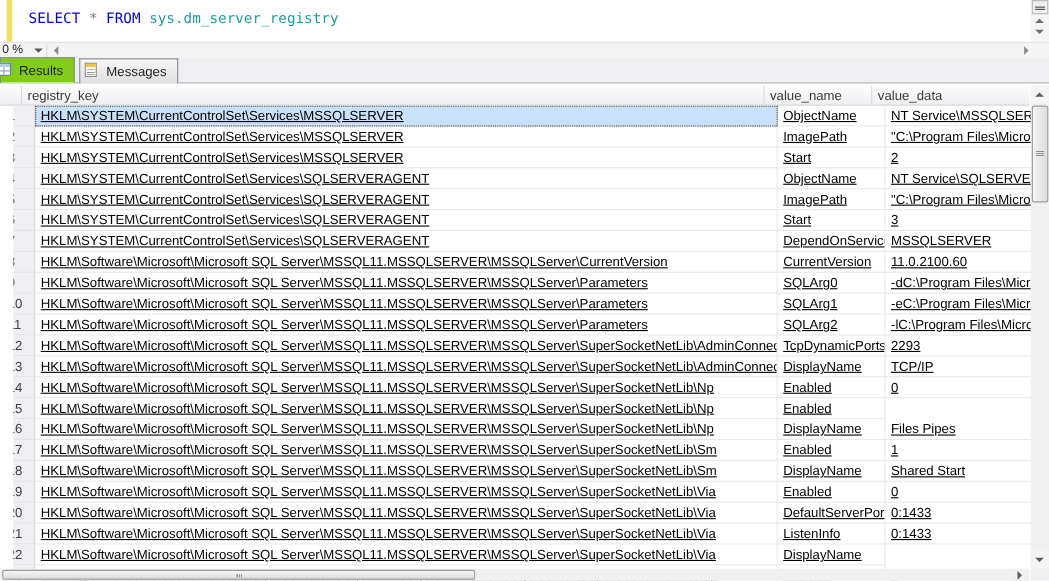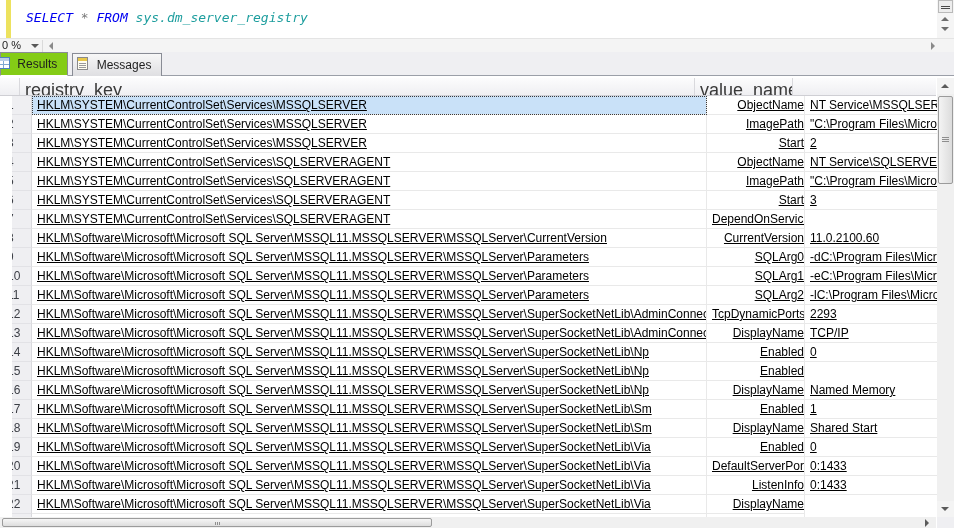--- a/index.html
+++ b/index.html
@@ -6,21 +6,21 @@
   html,body { margin:0; padding:0; }
   body {
     width:954px; height:528px; overflow:hidden; position:relative;
     font-family:"Liberation Sans", sans-serif; background:#ffffff;
     -webkit-font-smoothing:antialiased;
   }
 
   
   .editor { position:absolute; left:0; top:0; width:954px; height:38px; background:#ffffff; }
   .change-bar { position:absolute; left:6px; top:0; width:5px; height:38px; background:#EDE25E; }
-  .code-line { position:absolute; left:26px; top:10px; font-family:"DejaVu Sans Mono", monospace; font-size:13px; white-space:pre;font-style:italic; }
+  .code-line { position:absolute; left:26px; top:10px; font-family:"DejaVu Sans Mono", monospace; font-size:13px; white-space:pre; }
   .tok-kw  { color:#0000F0; }
   .tok-op  { color:#7A7A7A; }
   .tok-sys { color:#1E9E9E; }
 
   .editor-vsb { position:absolute; right:0; top:0; width:17px; height:38px; background:#F5F5F5; }
   .splitter-btn { position:absolute; left:1px; top:0; width:15px; height:13px; background:#EDEDED; border:1px solid #B9B9B9; }
   .splitter-btn .bars { position:absolute; left:2px; right:2px; top:5px; height:3px; border-top:1px solid #4A4A4A; border-bottom:1px solid #4A4A4A; }
   .tri { width:0; height:0; position:absolute; }
   .tri-up-s  { border-left:4px solid transparent; border-right:4px solid transparent; border-bottom:4px solid #6E6E6E; }
   .tri-dn-s  { border-left:4px solid transparent; border-right:4px solid transparent; border-top:4px solid #6E6E6E; }
@@ -53,34 +53,34 @@
   .icon-messages { display:inline-block; width:11px; height:13px; margin:0 5px 0 0; vertical-align:top; position:relative;
     background:#FFFDF0; border:1px solid #8A8A8A; }
   .icon-messages::before { content:""; position:absolute; left:0; top:0; right:0; height:3px; background:#E8C84A; }
   .icon-messages::after { content:""; position:absolute; left:1px; top:5px; width:7px; height:5px;
     background:repeating-linear-gradient(#9A9A9A 0 1px, transparent 1px 2px); }
 
   
   .pane { position:absolute; left:0; top:76px; width:954px; height:452px; background:#ffffff; }
 
   .grid-header { position:absolute; left:0; top:2px; height:18px; width:936px; display:flex;
-    background:linear-gradient(#FCFCFD,#EFEFF2); border-bottom:1px solid #CFCFD4; font-size:18px; color:#3A3A3A; }
+    background:linear-gradient(#FCFCFD,#EFEFF2); border-bottom:1px solid #CFCFD4; font-size:12px; color:#3A3A3A; }
   .hc { border-right:1px solid #D9D9DD; padding:2px 0 0 5px; white-space:nowrap; overflow:hidden; }
   .h-num  { flex:0 0 20px; padding-left:0; }
   .h-key  { flex:0 0 675px; }
   .h-name { flex:0 0 98px; }
   .h-data { flex:1 1 auto; border-right:none; }
 
   .grid-body { position:absolute; left:12px; top:20px; width:936px; height:449px; overflow:hidden;text-decoration:underline; }
   .grow { display:flex; height:19px; font-size:12px; color:#000; }
   .cell { white-space:nowrap; overflow:hidden; line-height:18px; }
   .c-num  { flex:0 0 20px; background:#EFEFF2; border-right:1px solid #D9D9DD; border-bottom:1px solid #E2E2E6; color:#3C3F46; }
   .c-num span { display:inline-block; margin-left:-5px; }
   .c-key  { flex:0 0 675px; padding-left:5px; border-right:1px solid #E9E9E9; border-bottom:1px solid #E9E9E9; }
-  .c-name { flex:0 0 98px;  padding-left:5px; border-right:1px solid #E9E9E9; border-bottom:1px solid #E9E9E9;text-align:right; }
+  .c-name { flex:0 0 98px;  padding-left:5px; border-right:1px solid #E9E9E9; border-bottom:1px solid #E9E9E9; }
   .c-data { flex:1 1 auto;  padding-left:5px; border-bottom:1px solid #E9E9E9; }
   .cell.selected { background:#C9E1F8; outline:1px dotted #3A3A3A; outline-offset:-1px; }
 
   
   .vsb { position:absolute; right:0; top:2px; width:17px; height:439px; background:#F0F0F0; }
   .sb-btn { position:absolute; left:0; width:17px; height:16px; background:#F4F4F4; }
   .vsb-up { top:0; } .vsb-dn { bottom:0; }
   .vsb .tri-up-s { left:4px; top:6px; border-bottom-color:#5B5B5B; }
   .vsb .tri-dn-s { left:4px; top:6px; border-top-color:#5B5B5B; }
   .vsb-thumb { position:absolute; left:1px; top:18px; width:15px; height:88px; background:linear-gradient(90deg,#F4F4F4,#DCDCDC);
@@ -129,20 +129,21 @@
     <span class="icon-messages"></span>
     <span class="tab-label">Messages</span>
   </div>
 </div>
 
 <div class="pane">
   <div class="grid-header">
     <div class="hc h-num"></div>
     <div class="hc h-key">registry_key</div>
     <div class="hc h-name">value_name</div>
+    <div class="hc h-data">value_data</div>
   </div>
 
   <div class="grid-body">
       <div class="grow">
       <div class="cell c-num"><span>1</span></div>
       <div class="cell c-key selected">HKLM\SYSTEM\CurrentControlSet\Services\MSSQLSERVER</div>
       <div class="cell c-name">ObjectName</div>
       <div class="cell c-data">NT Service\MSSQLSERVER</div>
     </div>
       <div class="grow">
@@ -172,20 +173,21 @@
       <div class="grow">
       <div class="cell c-num"><span>6</span></div>
       <div class="cell c-key">HKLM\SYSTEM\CurrentControlSet\Services\SQLSERVERAGENT</div>
       <div class="cell c-name">Start</div>
       <div class="cell c-data">3</div>
     </div>
       <div class="grow">
       <div class="cell c-num"><span>7</span></div>
       <div class="cell c-key">HKLM\SYSTEM\CurrentControlSet\Services\SQLSERVERAGENT</div>
       <div class="cell c-name">DependOnService</div>
+      <div class="cell c-data">MSSQLSERVER</div>
     </div>
       <div class="grow">
       <div class="cell c-num"><span>8</span></div>
       <div class="cell c-key">HKLM\Software\Microsoft\Microsoft SQL Server\MSSQL11.MSSQLSERVER\MSSQLServer\CurrentVersion</div>
       <div class="cell c-name">CurrentVersion</div>
       <div class="cell c-data">11.0.2100.60</div>
     </div>
       <div class="grow">
       <div class="cell c-num"><span>9</span></div>
       <div class="cell c-key">HKLM\Software\Microsoft\Microsoft SQL Server\MSSQL11.MSSQLSERVER\MSSQLServer\Parameters</div>
@@ -224,21 +226,21 @@
     </div>
       <div class="grow">
       <div class="cell c-num"><span>15</span></div>
       <div class="cell c-key">HKLM\Software\Microsoft\Microsoft SQL Server\MSSQL11.MSSQLSERVER\MSSQLServer\SuperSocketNetLib\Np</div>
       <div class="cell c-name">Enabled</div>
     </div>
       <div class="grow">
       <div class="cell c-num"><span>16</span></div>
       <div class="cell c-key">HKLM\Software\Microsoft\Microsoft SQL Server\MSSQL11.MSSQLSERVER\MSSQLServer\SuperSocketNetLib\Np</div>
       <div class="cell c-name">DisplayName</div>
-      <div class="cell c-data">Named Memory</div>
+      <div class="cell c-data">Files Pipes</div>
     </div>
       <div class="grow">
       <div class="cell c-num"><span>17</span></div>
       <div class="cell c-key">HKLM\Software\Microsoft\Microsoft SQL Server\MSSQL11.MSSQLSERVER\MSSQLServer\SuperSocketNetLib\Sm</div>
       <div class="cell c-name">Enabled</div>
       <div class="cell c-data">1</div>
     </div>
       <div class="grow">
       <div class="cell c-num"><span>18</span></div>
       <div class="cell c-key">HKLM\Software\Microsoft\Microsoft SQL Server\MSSQL11.MSSQLSERVER\MSSQLServer\SuperSocketNetLib\Sm</div>

